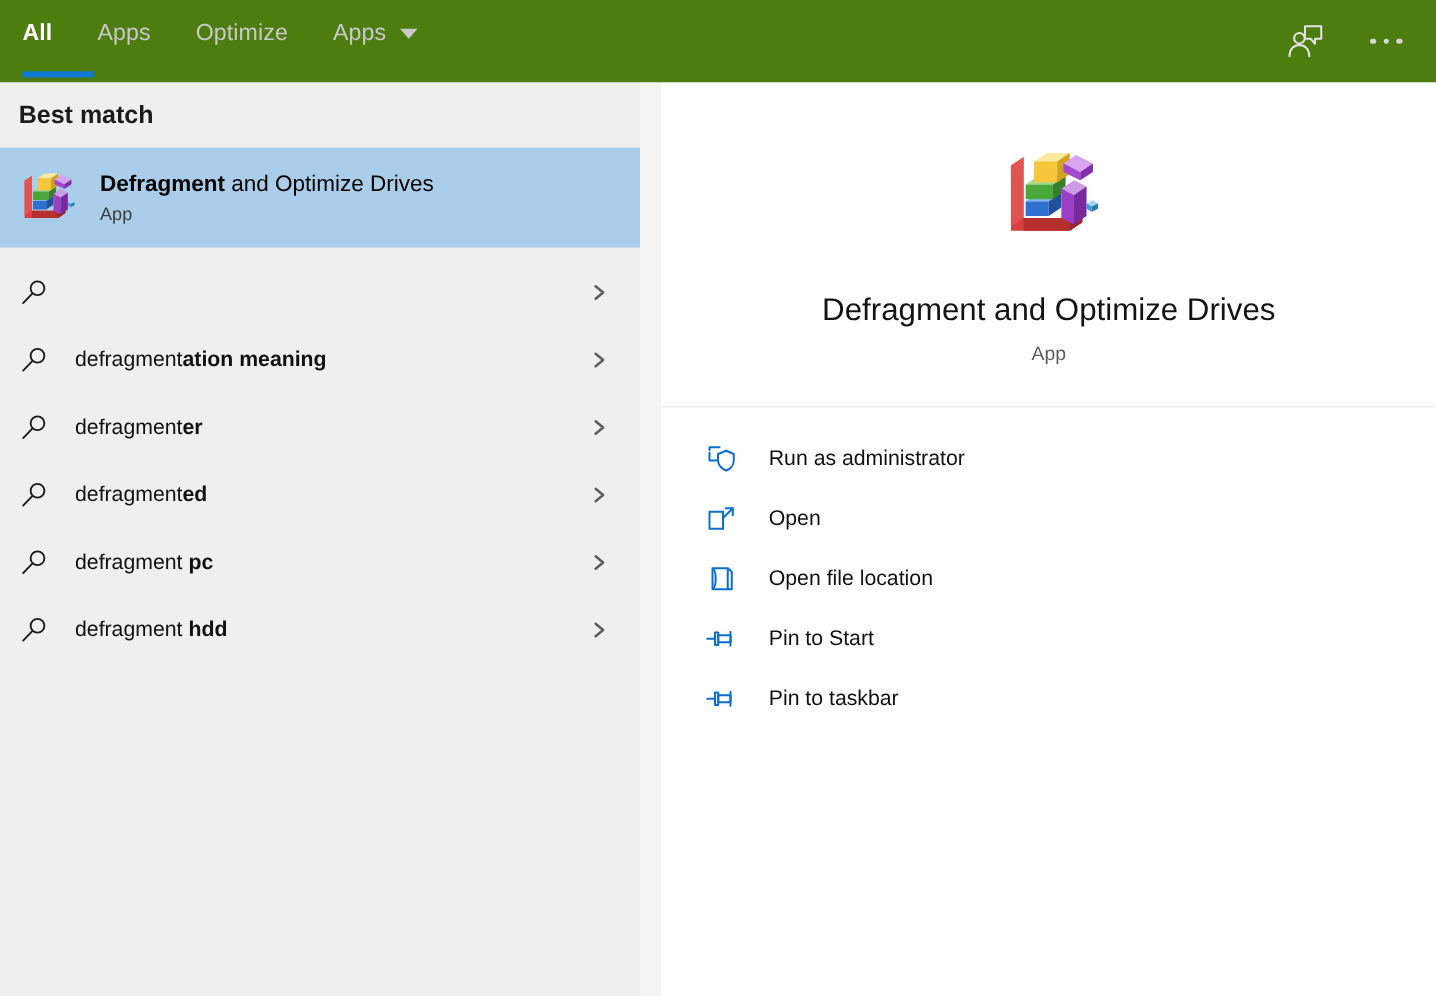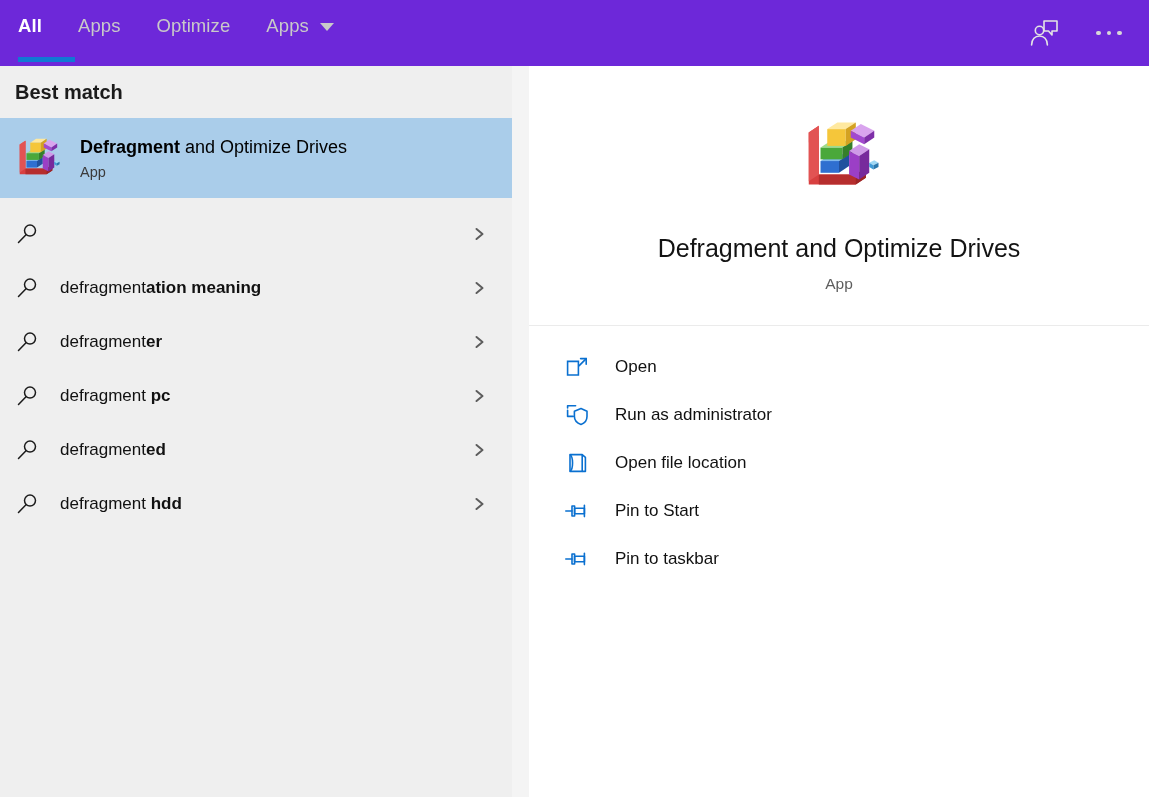--- a/index.html
+++ b/index.html
@@ -17,21 +17,21 @@
     width: 1149px;
     height: 797px;
     background: #ffffff;
   }
 
   
   .header {
     position: absolute;
     left: 0; top: 0;
     width: 1149px; height: 66px;
-    background: #6d28d9;
+    background: #4d7c0f;
     display: flex;
     align-items: flex-start;
   }
 
   .tabs {
     display: flex;
     align-items: flex-start;
     height: 66px;
     padding-left: 18px;
   }
@@ -411,36 +411,36 @@
         </span>
       </div>
 
       <div class="sugg-row">
         <span class="sugg-icon">
           <svg width="22" height="22" viewBox="0 0 22 22">
             <circle cx="13" cy="7.6" r="5.5" fill="none" stroke="#1b1b1b" stroke-width="1.5"></circle>
             <line x1="9" y1="11.7" x2="1.5" y2="19.5" stroke="#1b1b1b" stroke-width="1.5" stroke-linecap="round"></line>
           </svg>
         </span>
-        <span class="sugg-label"><span>defragment </span><b>pc</b><span class="dim"></span></span>
+        <span class="sugg-label"><span>defragment</span><b>ed</b><span class="dim"></span></span>
         <span class="sugg-chev">
           <svg width="13" height="13" viewBox="0 0 13 13">
               <polyline points="3.5,1.5 9.5,6.5 3.5,11.5" fill="none" stroke="#5d5d5d" stroke-width="2" stroke-linecap="round" stroke-linejoin="round"></polyline>
             </svg>
         </span>
       </div>
 
       <div class="sugg-row">
         <span class="sugg-icon">
           <svg width="22" height="22" viewBox="0 0 22 22">
             <circle cx="13" cy="7.6" r="5.5" fill="none" stroke="#1b1b1b" stroke-width="1.5"></circle>
             <line x1="9" y1="11.7" x2="1.5" y2="19.5" stroke="#1b1b1b" stroke-width="1.5" stroke-linecap="round"></line>
           </svg>
         </span>
-        <span class="sugg-label"><span>defragment</span><b>ed</b><span class="dim"></span></span>
+        <span class="sugg-label"><span>defragment </span><b>pc</b><span class="dim"></span></span>
         <span class="sugg-chev">
           <svg width="13" height="13" viewBox="0 0 13 13">
               <polyline points="3.5,1.5 9.5,6.5 3.5,11.5" fill="none" stroke="#5d5d5d" stroke-width="2" stroke-linecap="round" stroke-linejoin="round"></polyline>
             </svg>
         </span>
       </div>
 
       <div class="sugg-row">
         <span class="sugg-icon">
           <svg width="22" height="22" viewBox="0 0 22 22">
@@ -497,37 +497,37 @@
       <div class="hero-sub">App</div>
     </div>
 
     <div class="preview-divider"></div>
 
     <div class="action-list">
 
       <div class="action-row">
         <span class="action-icon">
           <svg width="22" height="22" viewBox="0 0 22 22">
+            <polyline points="1.6,4 1.6,1.8 9.6,1.8" fill="none" stroke="#0a70d0" stroke-width="1.6" stroke-linecap="round" stroke-linejoin="round"></polyline>
+            <path d="M1.6 6.2 V12.4 H7.2" fill="none" stroke="#0a70d0" stroke-width="1.6" stroke-linecap="round" stroke-linejoin="round"></path>
+            <path d="M8.4 7.2 L15 4.6 L21 7.2 V12.4 C21 16.6 17.8 19.4 15 20.4 C12.2 19.4 8.4 16.6 8.4 12.4 Z" fill="none" stroke="#0a70d0" stroke-width="1.6" stroke-linejoin="round"></path>
+          </svg>
+        </span>
+        <span class="action-label">Run as administrator</span>
+      </div>
+
+      <div class="action-row">
+        <span class="action-icon">
+          <svg width="22" height="22" viewBox="0 0 22 22">
             <path d="M1.6 5.4 H12.4 V19 H1.6 Z" fill="none" stroke="#0a70d0" stroke-width="1.6"></path>
             <polyline points="14.6,2.6 20.2,2.6 20.2,8.2" fill="none" stroke="#0a70d0" stroke-width="1.6" stroke-linecap="round" stroke-linejoin="round"></polyline>
             <line x1="20.2" y1="2.6" x2="13.2" y2="9.6" stroke="#0a70d0" stroke-width="1.6" stroke-linecap="round"></line>
           </svg>
         </span>
         <span class="action-label">Open</span>
-      </div>
-
-      <div class="action-row">
-        <span class="action-icon">
-          <svg width="22" height="22" viewBox="0 0 22 22">
-            <polyline points="1.6,4 1.6,1.8 9.6,1.8" fill="none" stroke="#0a70d0" stroke-width="1.6" stroke-linecap="round" stroke-linejoin="round"></polyline>
-            <path d="M1.6 6.2 V12.4 H7.2" fill="none" stroke="#0a70d0" stroke-width="1.6" stroke-linecap="round" stroke-linejoin="round"></path>
-            <path d="M8.4 7.2 L15 4.6 L21 7.2 V12.4 C21 16.6 17.8 19.4 15 20.4 C12.2 19.4 8.4 16.6 8.4 12.4 Z" fill="none" stroke="#0a70d0" stroke-width="1.6" stroke-linejoin="round"></path>
-          </svg>
-        </span>
-        <span class="action-label">Run as administrator</span>
       </div>
 
       <div class="action-row">
         <span class="action-icon">
           <svg width="22" height="22" viewBox="0 0 22 22">
             <path d="M4 2.6 H16.2 V19.4 H4 Z" fill="none" stroke="#0a70d0" stroke-width="1.6" stroke-linejoin="round"></path>
             <path d="M4 2.6 C7.4 4.6 7.4 17.4 4 19.4" fill="none" stroke="#0a70d0" stroke-width="1.6" stroke-linejoin="round"></path>
             <path d="M16.2 2.6 L19.4 5.4 V19.4 H16.2" fill="none" stroke="#0a70d0" stroke-width="1.6" stroke-linejoin="round"></path>
           </svg>
         </span>

